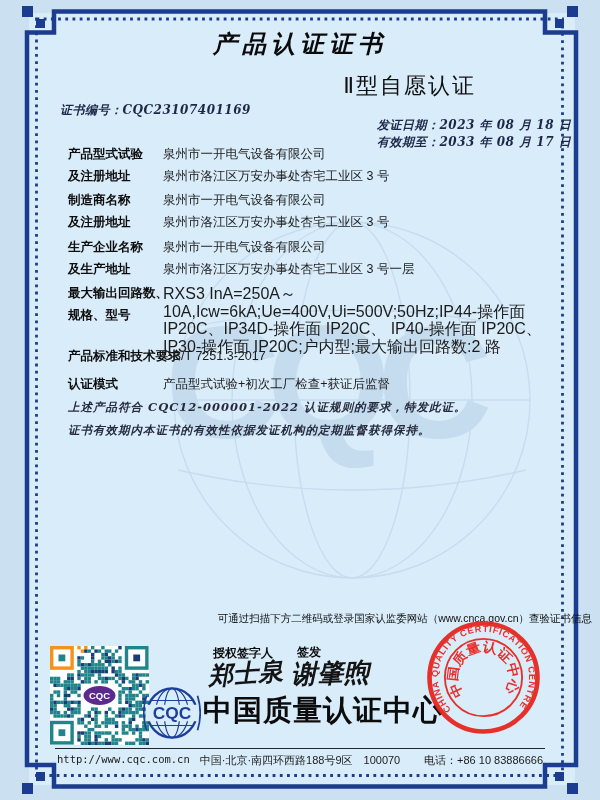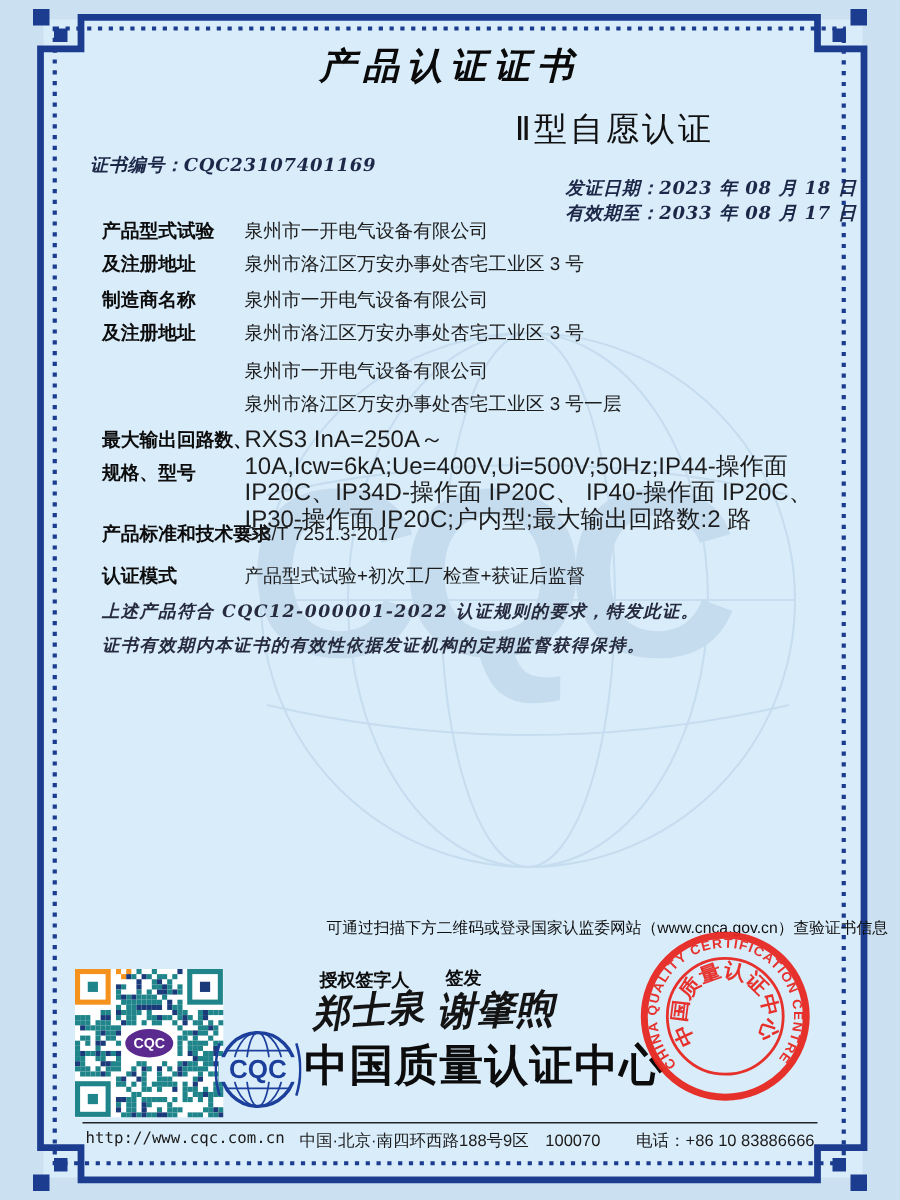--- a/index.html
+++ b/index.html
@@ -88,20 +88,24 @@
 
   <div class="abs lblcol" style="top:190px">
     <div>制造商名称</div>
     <div>及注册地址</div>
   </div>
   <div class="abs valcol" style="top:190px">
     <div>泉州市一开电气设备有限公司</div>
     <div>泉州市洛江区万安办事处杏宅工业区 3 号</div>
   </div>
 
+  <div class="abs lblcol" style="top:237px">
+    <div>生产企业名称</div>
+    <div>及生产地址</div>
+  </div>
   <div class="abs valcol" style="top:237px">
     <div>泉州市一开电气设备有限公司</div>
     <div>泉州市洛江区万安办事处杏宅工业区 3 号一层</div>
   </div>
 
   <div class="abs lblcol" style="top:283px">
     <div>最大输出回路数、</div>
     <div>规格、型号</div>
   </div>
   <div class="abs valcol" style="top:283px">

